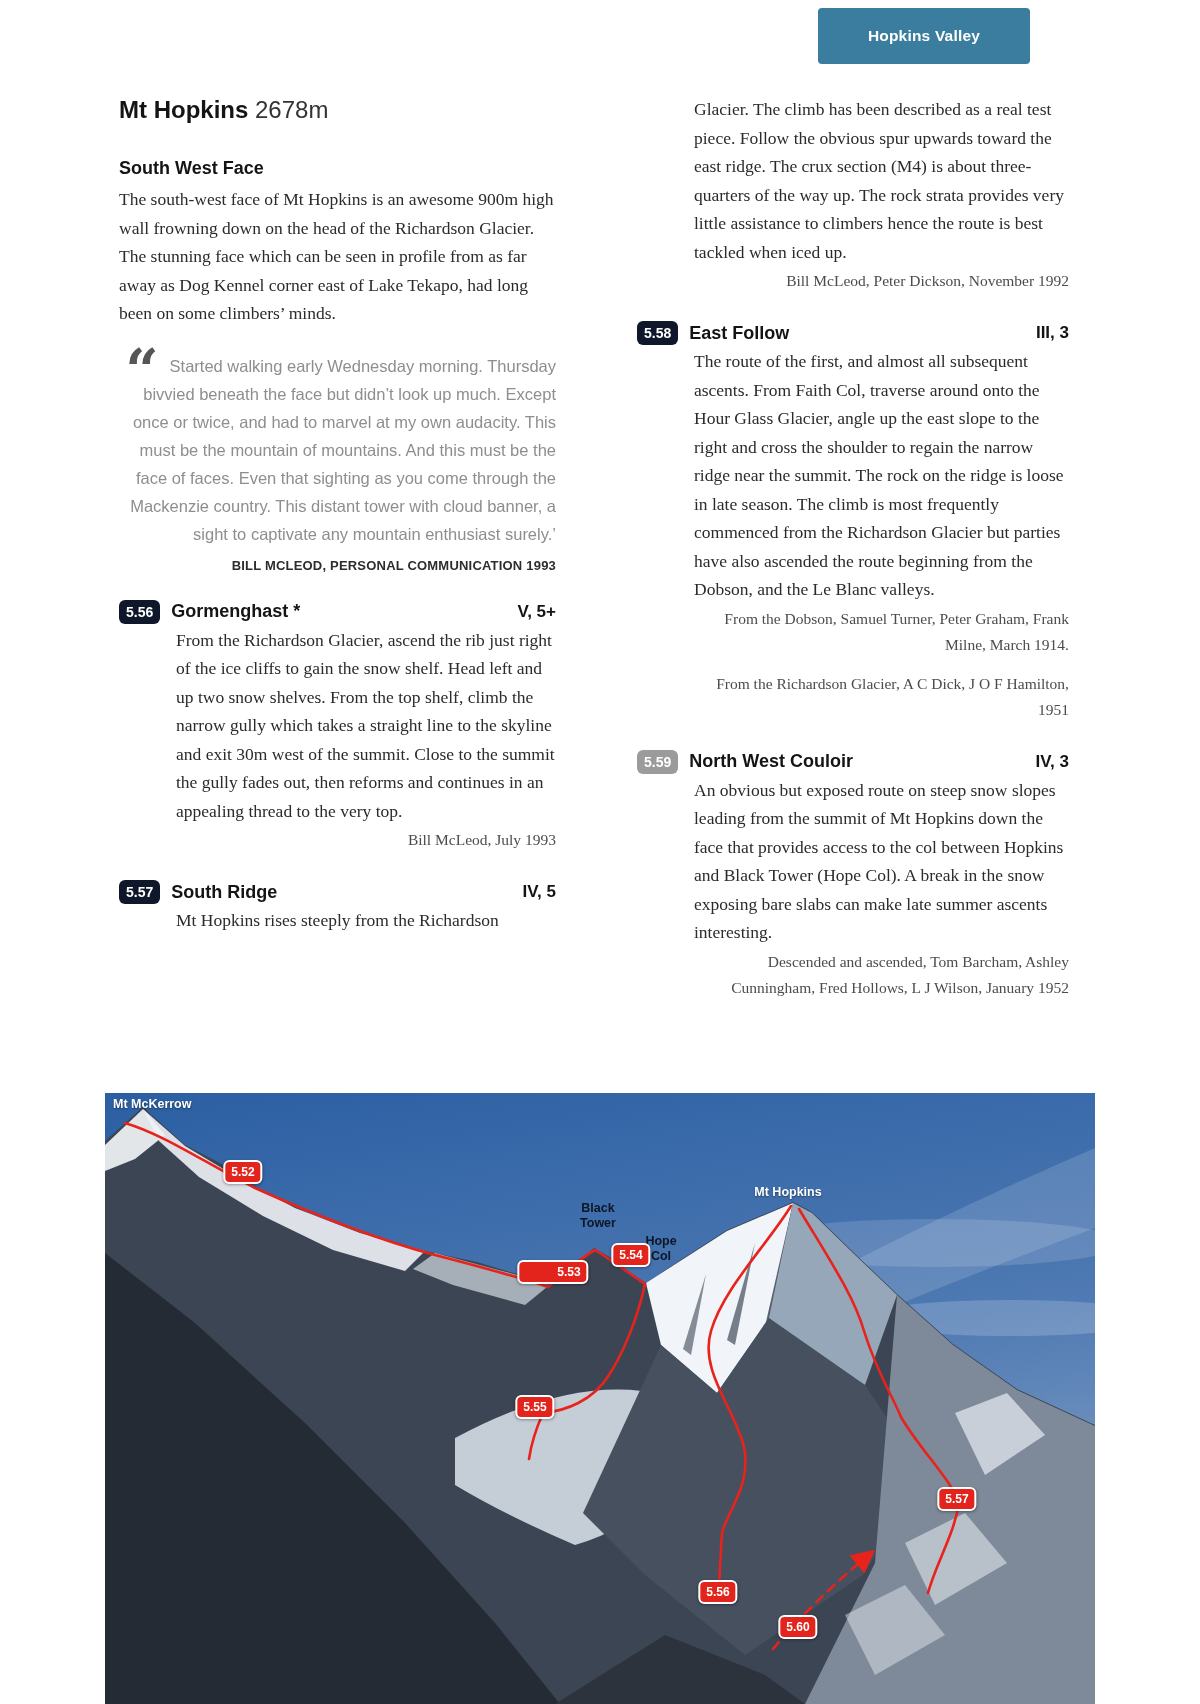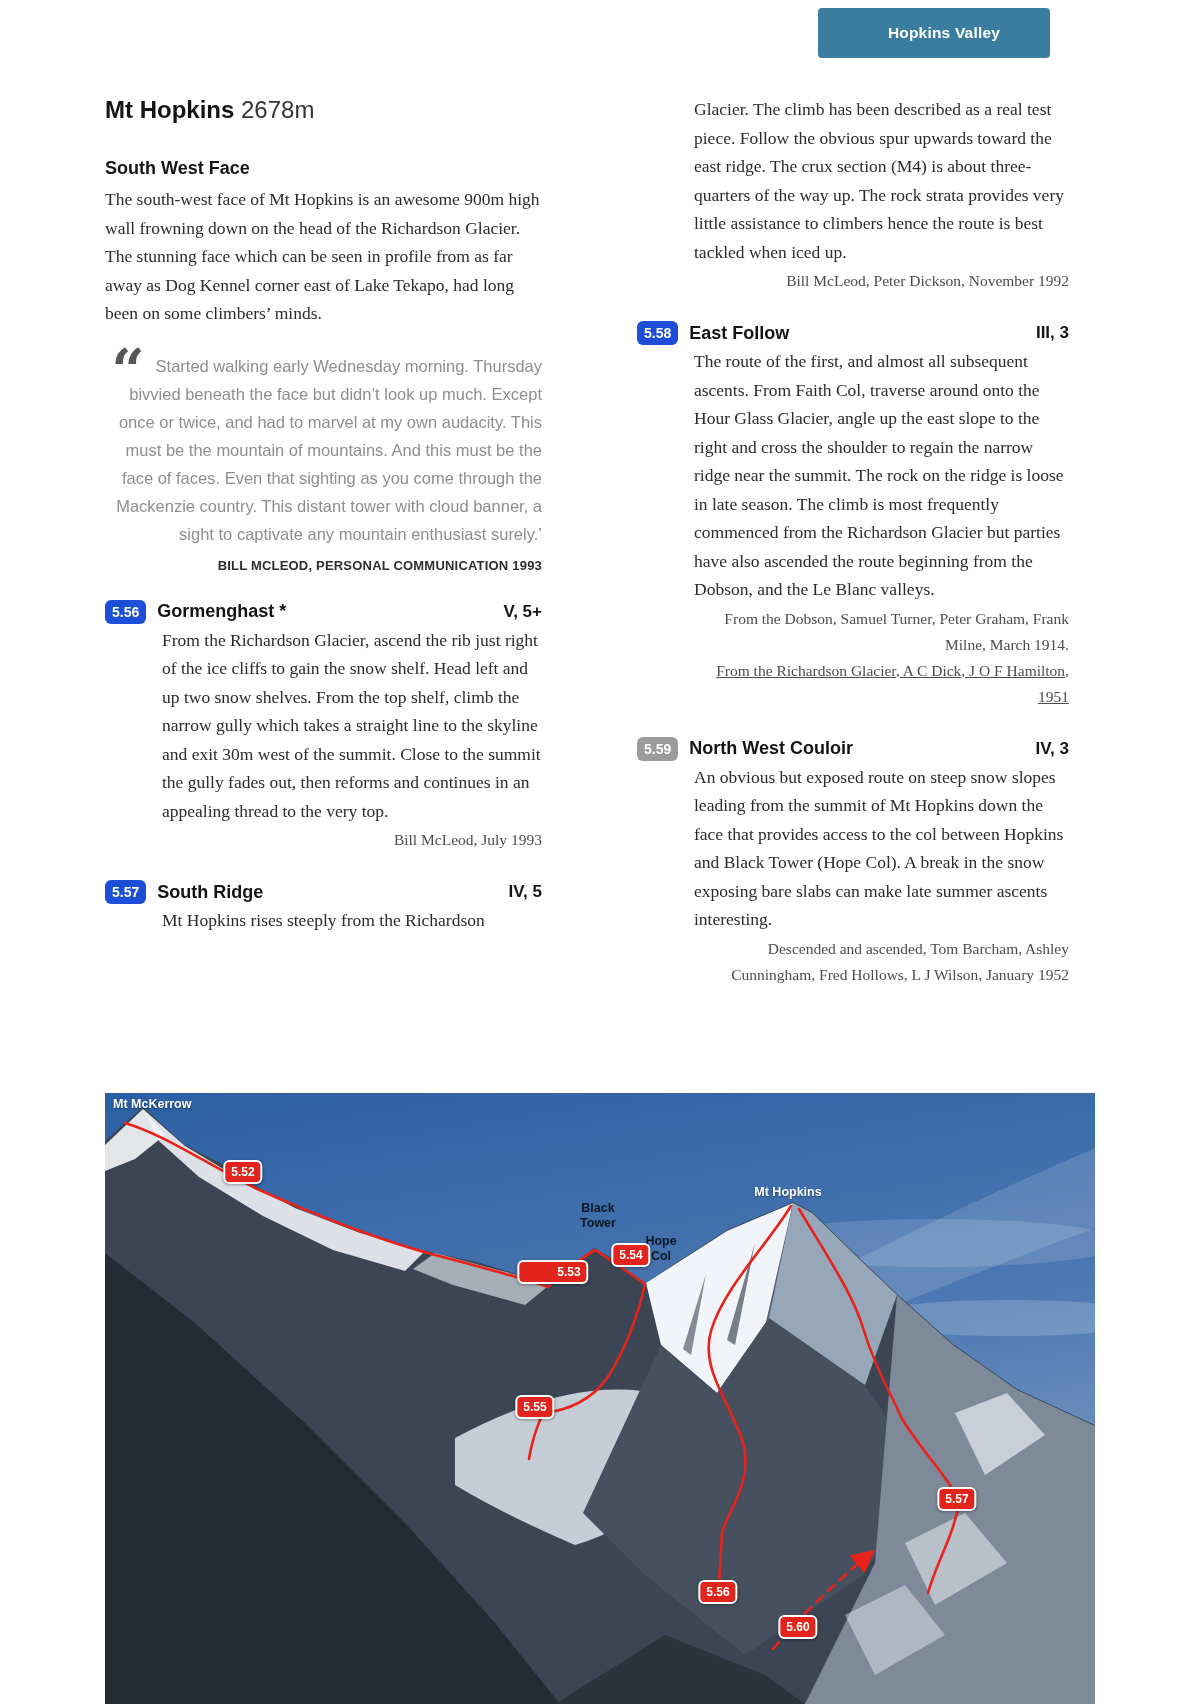--- a/index.html
+++ b/index.html
@@ -1,53 +1,53 @@
 <!DOCTYPE html>
 <html><head>
 <meta charset="utf-8">
 <style>
   html,body{margin:0;padding:0;}
   body{width:1200px;height:1704px;background:#ffffff;position:relative;overflow:hidden;
        font-family:"Liberation Sans",sans-serif;color:#272727;}
 
   
-  .tab{position:absolute;left:818px;top:8px;width:212px;height:50px;background:#3a7d9e;
+  .tab{position:absolute;left:818px;top:8px;width:212px;height:56px;background:#3a7d9e;
        border-radius:4px;display:flex;align-items:center;justify-content:center;
-       color:#fff;font-weight:bold;font-size:15.5px;letter-spacing:.2px;padding-left:20px;}
+       color:#fff;font-weight:bold;font-size:15.5px;letter-spacing:.2px;}
 
   
   .col{position:absolute;top:95px;}
-  .col-left{left:105px;width:437px;}
+  .col-left{left:119px;width:437px;}
   .col-right{left:637px;width:432px;}
 
   .peak-title{font-size:24px;line-height:30px;color:#141414;}
   .peak-title .name{font-weight:bold;}
   .peak-title .elev{font-weight:normal;color:#333;}
 
   .face-heading{font-weight:bold;font-size:18px;line-height:22px;color:#141414;margin-top:32px;}
   .body-text{font-family:"Liberation Serif","DejaVu Serif",serif;font-size:17.5px;
              line-height:28.5px;color:#2b2b2b;margin-top:6px;text-align:left;}
 
   .quote{margin-top:24px;text-align:right;color:#8e8e8e;font-size:16.5px;line-height:28px;}
   .qmark{font-family:"DejaVu Serif",serif;font-size:58px;color:#565656;line-height:0;
          vertical-align:-19px;margin-right:14px;letter-spacing:-3px;font-weight:bold;}
   .quote-attr{margin-top:10px;text-align:right;font-weight:bold;font-size:13px;
               color:#2d2d2d;letter-spacing:.2px;}
 
   .route{margin-top:27px;}
   .route-head{display:flex;align-items:center;}
-  .badge{background:#1d4ed8;color:#fff;font-weight:bold;font-size:14px;line-height:1;
+  .badge{background:#0f172a;color:#fff;font-weight:bold;font-size:14px;line-height:1;
          padding:5px 7px;border-radius:6px;flex:0 0 auto;}
   .badge.gray{background:#9b9b9b;}
   .route-name{font-weight:bold;font-size:18px;color:#141414;margin-left:11px;flex:1 1 auto;}
   .route-grade{font-weight:bold;font-size:17px;color:#141414;}
   .route-body{margin-left:57px;margin-top:2px;}
   .credit{font-family:"Liberation Serif","DejaVu Serif",serif;font-size:15.5px;
           line-height:26px;color:#4c4c4c;margin-left:57px;margin-top:2px;text-align:right;}
-  .credit.flush{margin-top:0;text-decoration:underline;}
+  .credit.flush{margin-top:13px;}
 
   
   .photo{position:absolute;left:105px;top:1093px;width:990px;height:611px;overflow:hidden;
          background:#3c6aa9;}
   .photo svg{position:absolute;left:0;top:0;width:100%;height:100%;display:block;}
   .plabel{position:absolute;font-weight:bold;font-size:12.5px;line-height:15px;color:#fff;
           text-shadow:0 1px 2px rgba(0,0,0,.45);white-space:pre-line;text-align:center;
           transform:translate(-50%,0);}
   .plabel.dark{color:#0d1624;text-shadow:none;}
   .plabel.topleft{transform:none;text-align:left;}

